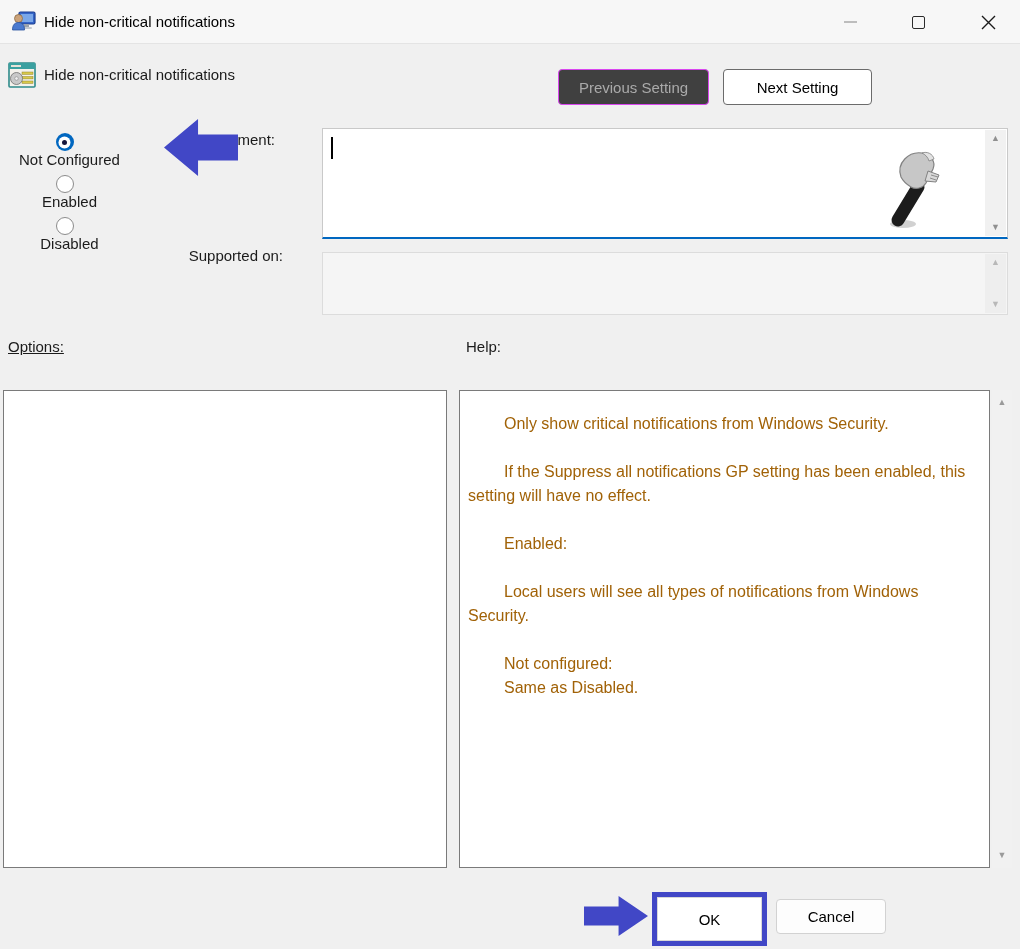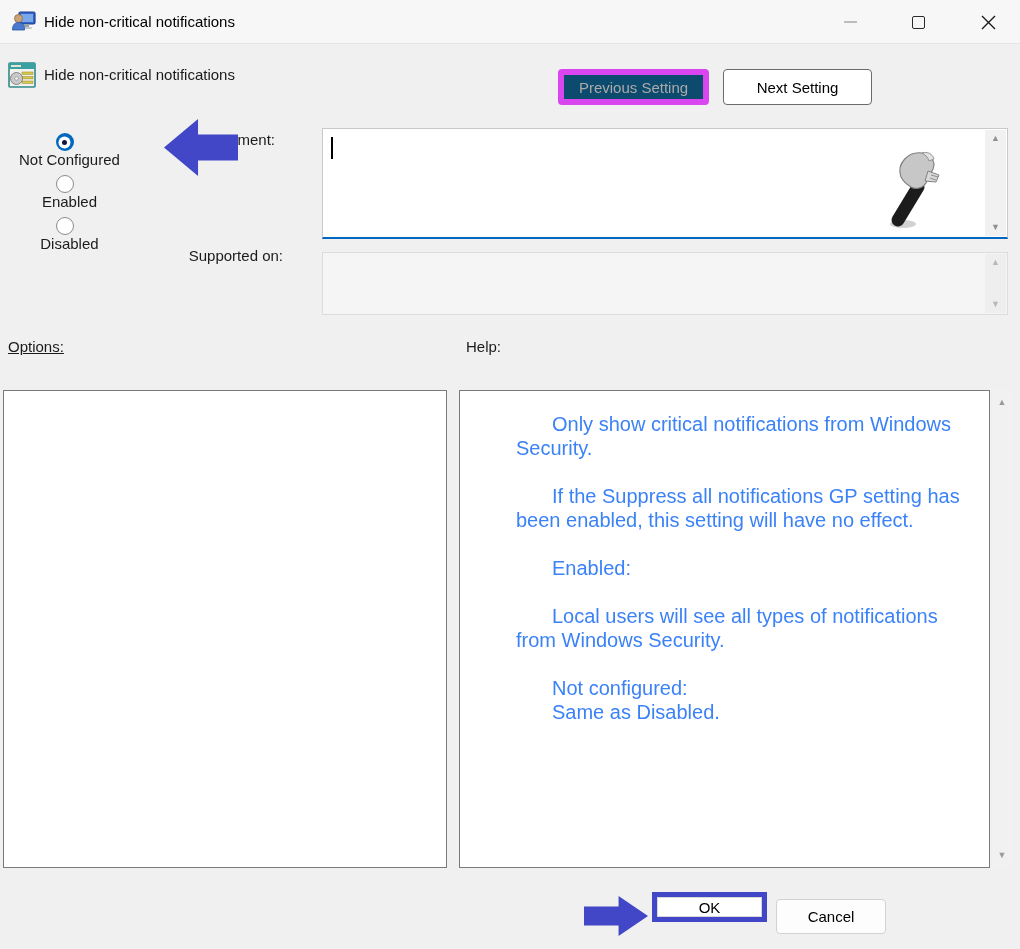--- a/index.html
+++ b/index.html
@@ -15,21 +15,21 @@
   #btn-minimize { left:828px; }
   #btn-minimize .dash { width:13px; height:2px; background:#bdbdbd; }
   #btn-maximize { left:896px; }
   #btn-maximize .sq { width:13px; height:13px; border:1.6px solid #2b2b2b; border-radius:2px; }
   #btn-close { left:966px; }
 
   
   #header-icon { position:absolute; left:8px; top:62px; width:28px; height:26px; }
   #header-title { position:absolute; left:44px; top:66px; font-size:15px; color:#1a1a1a; }
   .setting-btn { position:absolute; height:36px; border-radius:4px; font-size:15px; font-family:"Liberation Sans",sans-serif; display:flex; align-items:center; justify-content:center; }
-  #prev-btn { left:558px; top:69px; width:151px; background:#0c4a6e; border:6px solid #d946ef; color:#aaaaaa; }
+  #prev-btn { left:558px; top:69px; width:151px; background:#404040; border:1px solid #d946ef; color:#aaaaaa; }
   #next-btn { left:723px; top:69px; width:149px; background:#ffffff; border:1px solid #6b6b6b; color:#000; }
 
   
   #radio-group { position:absolute; left:10px; top:133px; }
   .radio-row { display:flex; align-items:center; height:22px; margin-bottom:20px;flex-direction:column; }
   .radio { width:18px; height:18px; border-radius:50%; border:1.5px solid #8b8b8b; background:#fff; display:flex; align-items:center; justify-content:center; flex:none; }
   .radio.sel { border:none; background:#0067c0; }
   .radio-dot { width:5px; height:5px; border-radius:50%; background:#17173d; box-shadow:0 0 0 3.5px #ffffff; }
   .radio-label { margin-left:9px; font-size:15px; color:#1b1b1b; }
 
@@ -50,28 +50,28 @@
   #supported-box { position:absolute; left:322px; top:252px; width:686px; height:63px; background:#f5f5f5; border:1px solid #dcdcdc; }
   #supported-box .scroll-strip { background:#eeeeee; }
   #supported-box .scroll-arrow { color:#b8b8b8; }
   #hammer-cursor { position:absolute; right:66px; top:16px; width:60px; height:85px; }
 
   
   #options-label { position:absolute; left:8px; top:338px; font-size:15px;text-decoration:underline; }
   #help-label { position:absolute; left:466px; top:338px; font-size:15px; }
   #options-box { position:absolute; left:3px; top:390px; width:444px; height:478px; background:#ffffff; border:1px solid #7a7a7a; }
   #help-box { position:absolute; left:459px; top:390px; width:531px; height:478px; background:#ffffff; border:1px solid #7a7a7a; padding:21px 8px 0 8px; overflow:hidden; }
-  .help-line { font-size:20px; line-height:24px; color:#3b82f6; text-indent:36px;margin-left:48px; }
+  .help-line { font-size:16px; line-height:24px; color:#a16207; text-indent:36px; }
   .help-gap { height:24px; }
   #help-scroll { position:absolute; left:992px; top:390px; width:20px; height:478px; background:#f1f1f1; display:flex; flex-direction:column; justify-content:space-between; align-items:center; padding:8px 0; }
   #help-scroll .scroll-arrow { color:#9a9a9a; }
 
   
   .annot-box { position:absolute; border:5px solid; z-index:20; }
-  #ok-annot { left:652px; top:892px; width:115px; height:30px; }
+  #ok-annot { left:652px; top:892px; width:115px; height:54px; }
   #apply-annot { left:896px; top:892px; width:112px; height:47px; }
   .inner-btn { width:100%; height:100%; display:flex; align-items:center; justify-content:center; font-size:15px; font-family:"Liberation Sans",sans-serif; }
   #ok-btn { background:#ffffff; border:1px solid #d8d8d8; color:#000; }
   #apply-btn { background:#fbfbfb; border:1px solid #e6e6e6; color:#a8a8a8; }
   #cancel-btn { position:absolute; left:776px; top:899px; width:110px; height:35px; border-radius:4px; background:#fdfdfd; border:1px solid #d2d2d2; color:#000; font-size:15px; display:flex; align-items:center; justify-content:center; }
 </style>
 </head>
 <body>
 
 <div id="window">

